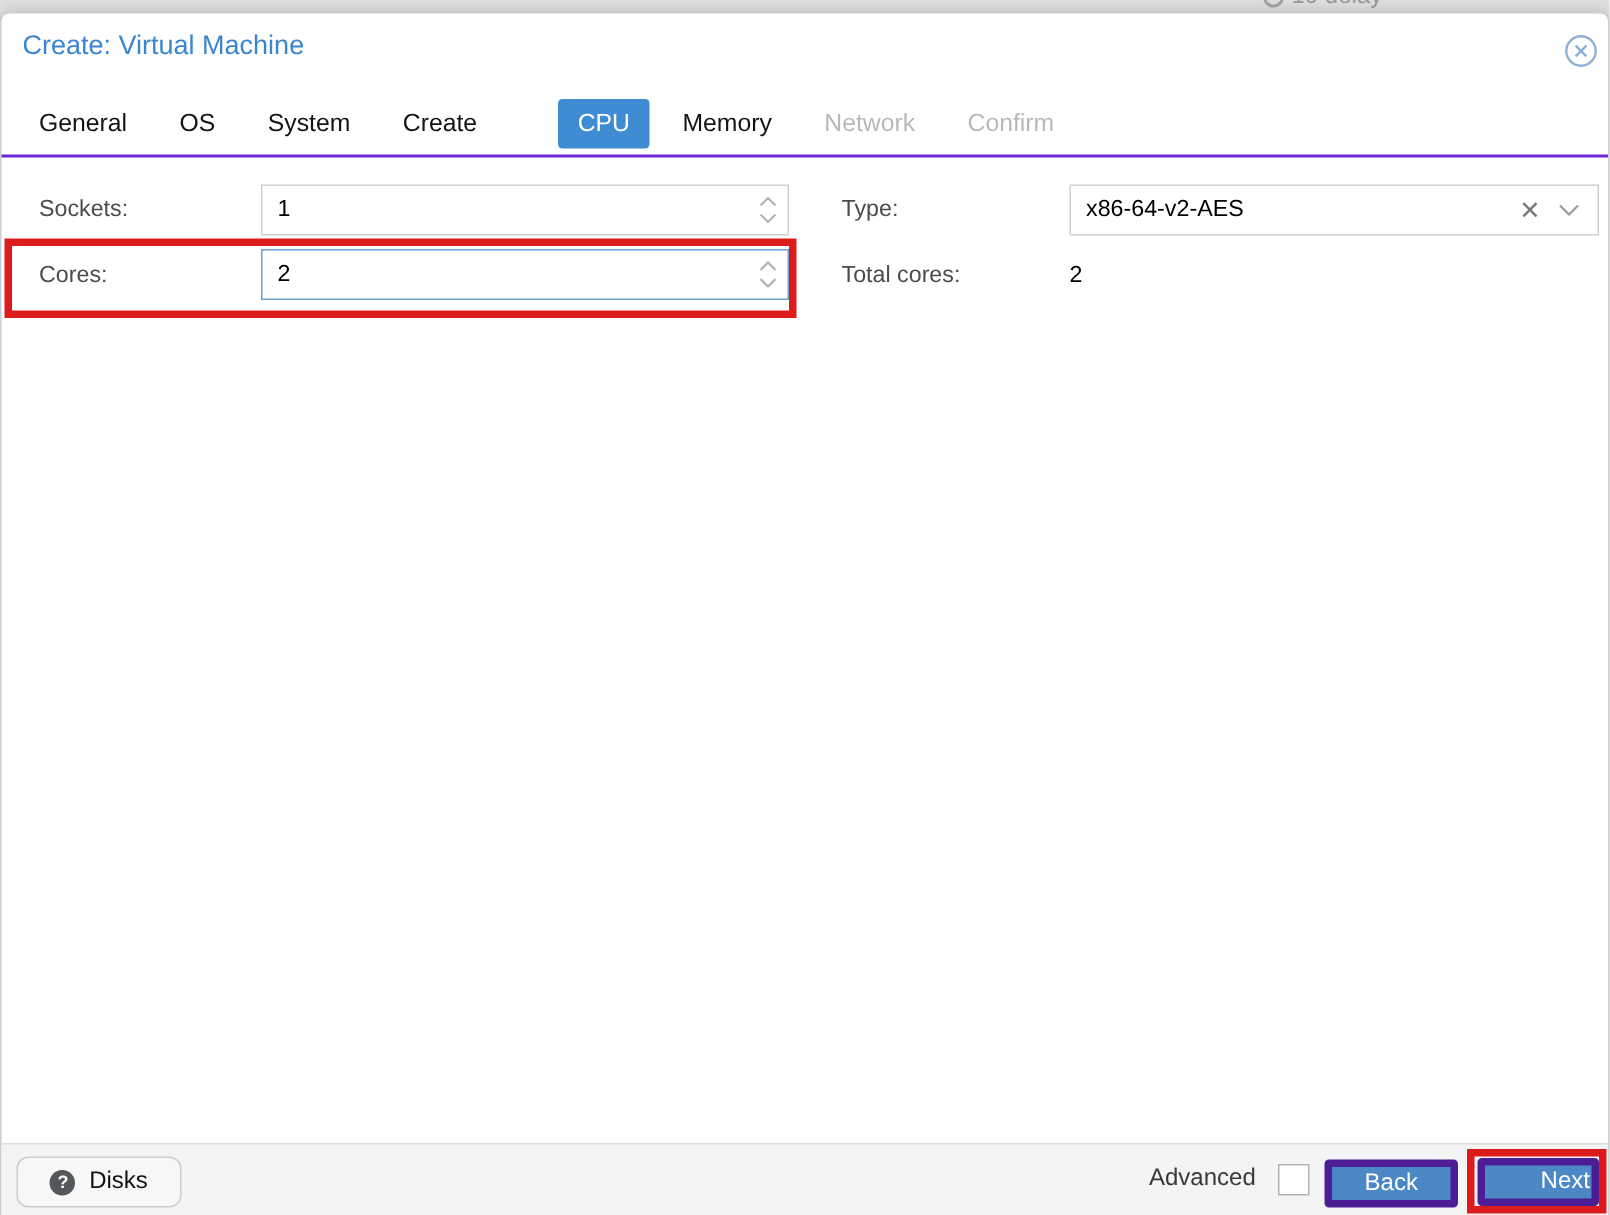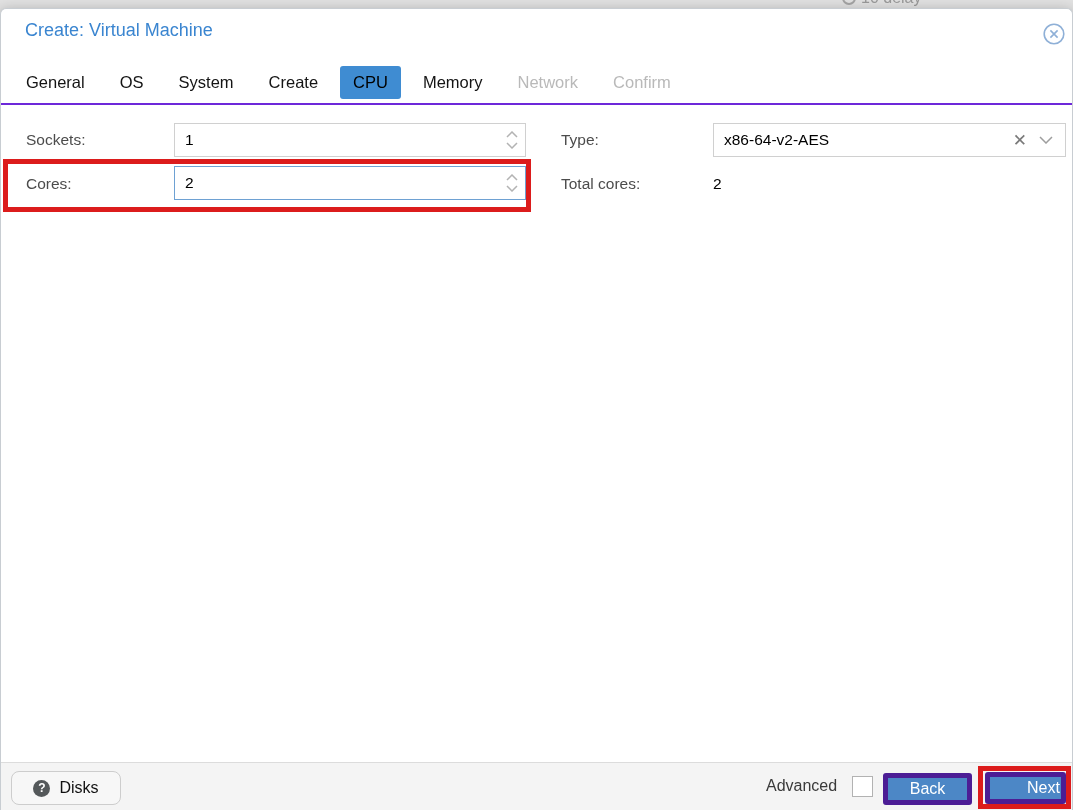--- a/index.html
+++ b/index.html
@@ -21,38 +21,38 @@
   }
   
   .dialog {
     position:absolute; left:0; top:8px; width:1073px; height:802px;
     background:#ffffff; border:1px solid #c8cdd2; border-bottom:none;
     border-radius:6px 6px 0 0;
     box-shadow:0 2px 14px rgba(0,0,0,.25);
     z-index:1;
   }
   .dlg-title {
-    position:absolute; left:24px; top:11px;
+    position:absolute; left:14px; top:11px;
     font-size:18px; color:#3a85d0;
   }
   .close-btn {
     position:absolute; right:7px; top:14px; width:22px; height:22px;
     cursor:pointer; display:flex; align-items:center; justify-content:center;
   }
   
   .tabbar {
     position:absolute; left:0; top:52px; width:100%; height:44px;
     padding-left:12px; display:flex; align-items:center;
     border-bottom:2px solid #6d28d9;
   }
   .tab {
     padding:7px 13px; margin-right:9px; font-size:16.5px; color:#141414;
     border-radius:3px; cursor:pointer; white-space:nowrap;
   }
-  .tab.active { background:#3f8cd2; color:#000000; }
+  .tab.active { background:#3f8cd2; color:#ffffff;margin-left:32px; }
   .tab.disabled { color:#b9b9b9; cursor:default; }
   
   .fld-label {
     position:absolute; font-size:15.5px; color:#4c4c4c;
   }
   .fld {
     position:absolute; height:34px; background:#fff;
     border:1px solid #d0d0d0; display:flex; align-items:center;
   }
   .fld.focused { border:1px solid #6ea1d3; }

